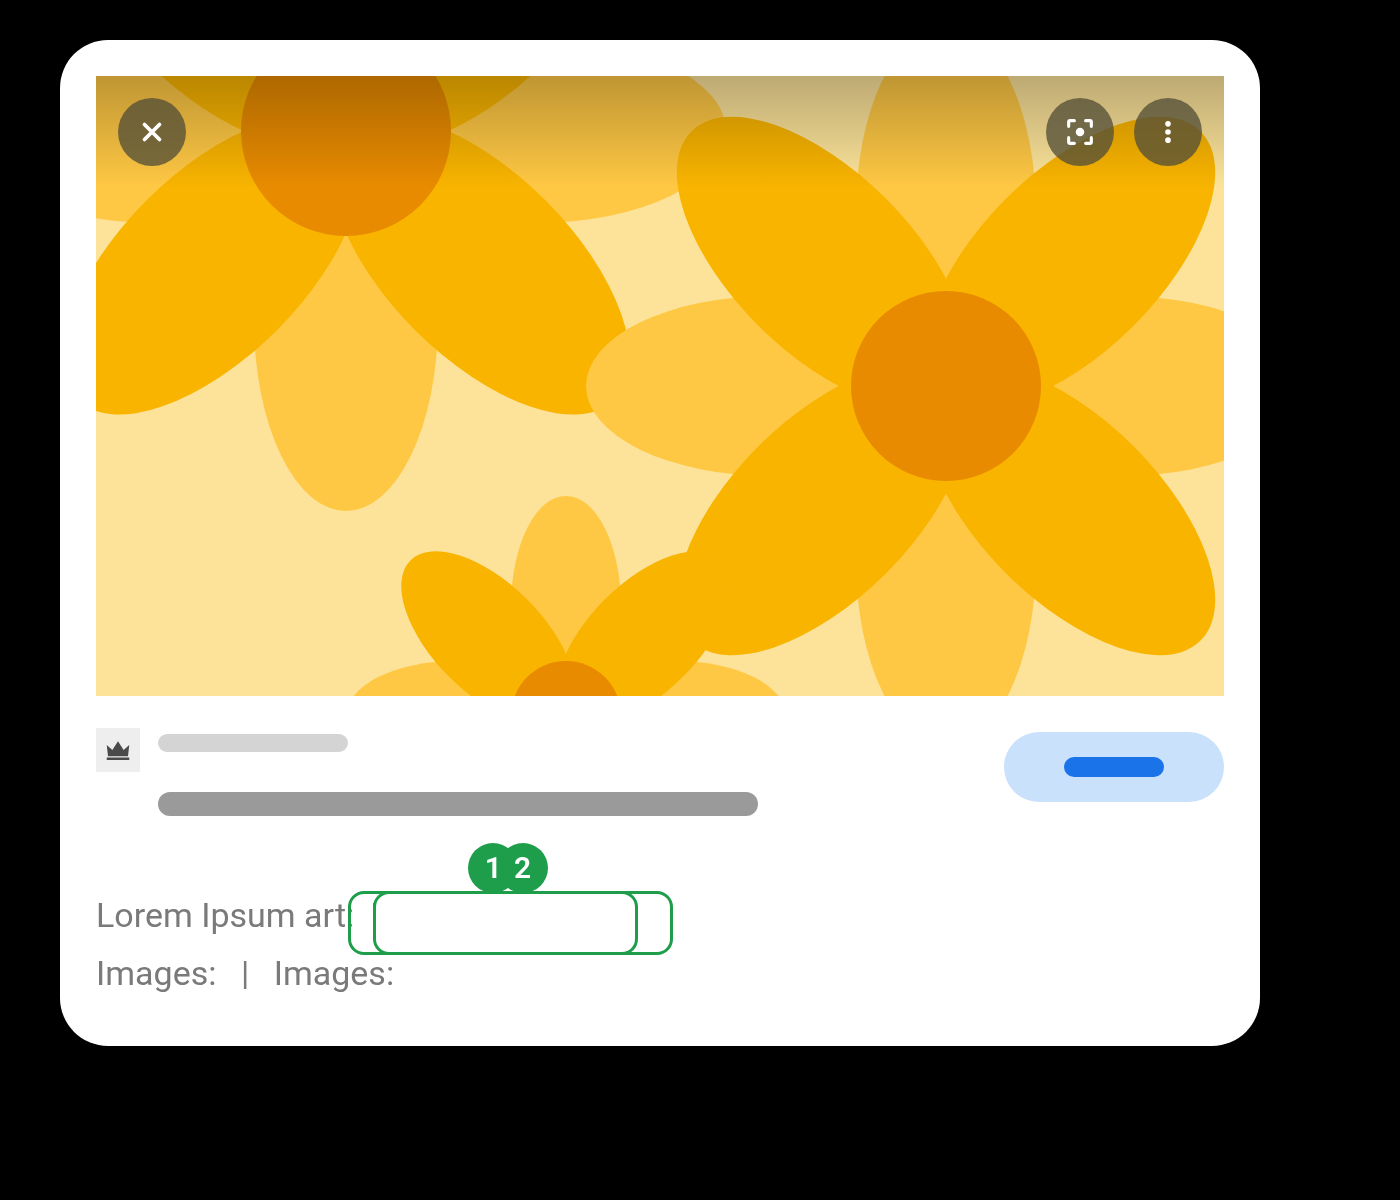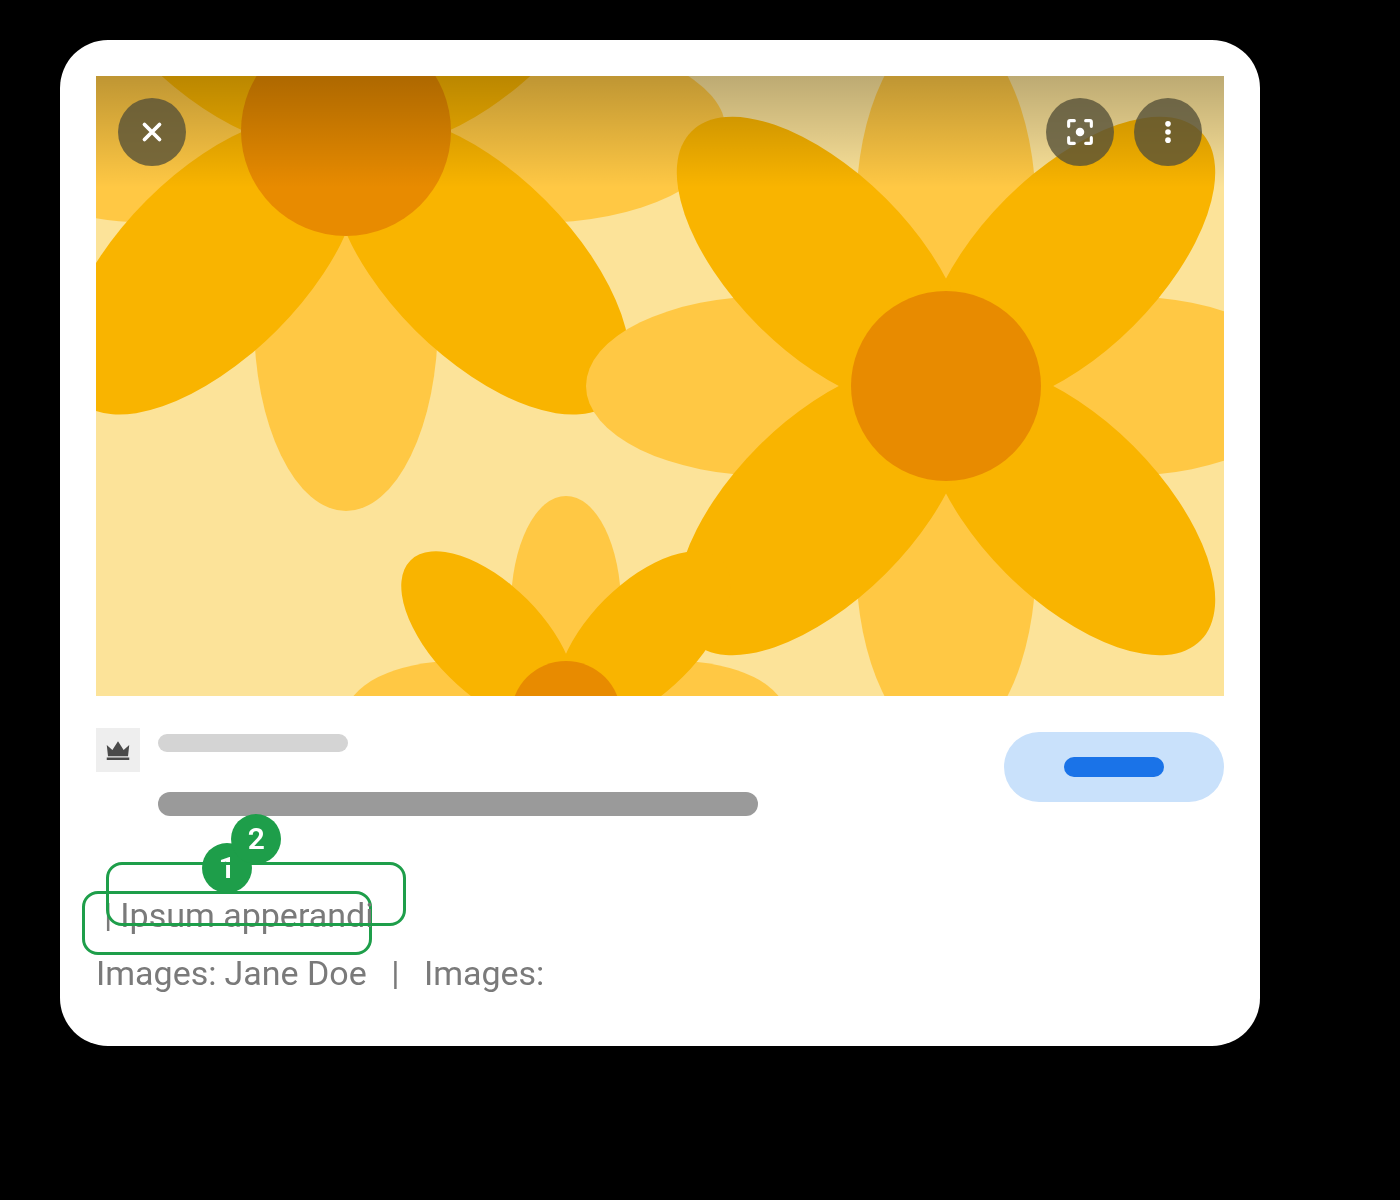--- a/index.html
+++ b/index.html
@@ -161,38 +161,37 @@
         <div class="ph-line1"></div>
         <div class="ph-line2"></div>
       </div>
       <div class="pill">
         <div class="inner"></div>
       </div>
     </div>
 
     <div class="credits">
       <div class="line">
+        <span>Lorem Ipsum art:</span>
         <span style="position:relative;">
           <span class="callout" style="left:-14px;top:-44px;width:290px;height:70px;">
             <span class="box" style="left:0;top:20px;width:290px;height:64px;"></span>
             <span class="badge">1</span>
           </span>
         </span>
         <span class="sep">|</span>
         <span style="position:relative;">
-          <span>Ipsum apperandi</span>
           <span class="callout" style="left:-14px;top:-44px;width:300px;height:70px;">
             <span class="box" style="left:0;top:20px;width:300px;height:64px;"></span>
             <span class="badge">2</span>
           </span>
         </span>
       </div>
       <div class="line">
         <span>Images:</span>
-        <span>Jane Doe</span>
         <span>&nbsp;</span>
         <span class="sep">|</span>
         <span>&nbsp;</span>
         <span>Images:</span>
       </div>
     </div>
 
   </div>
 </div>
 

